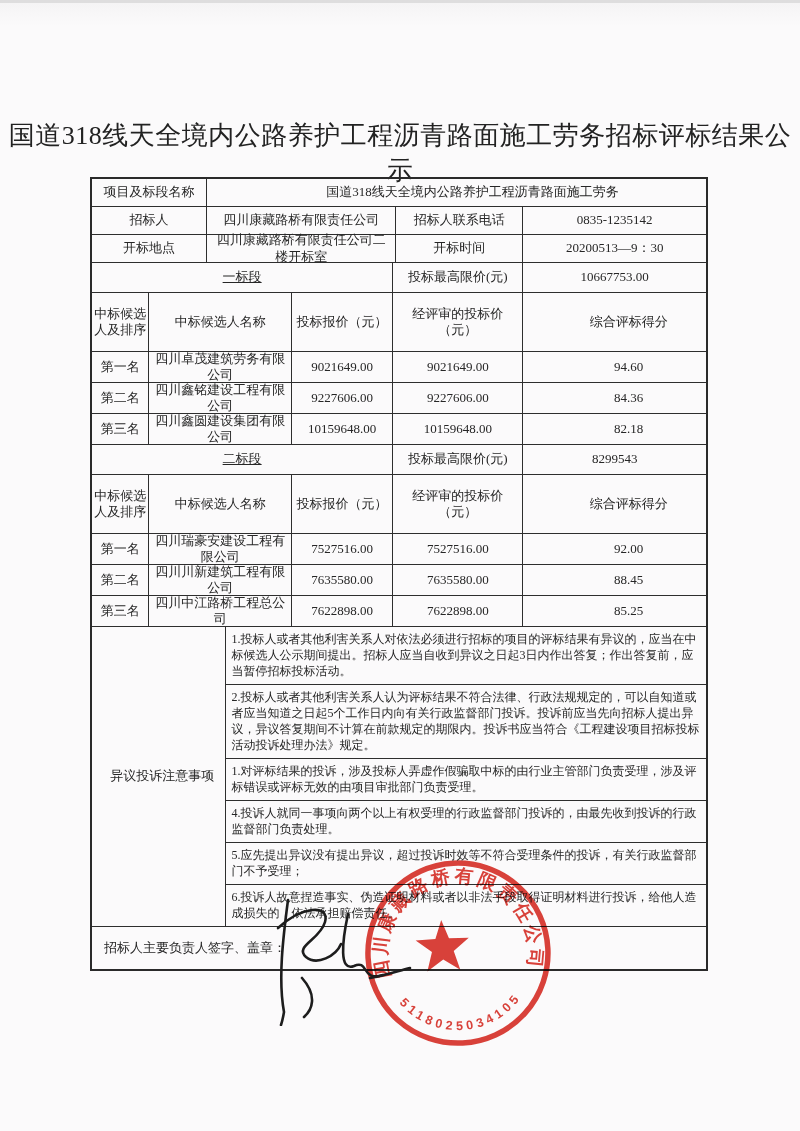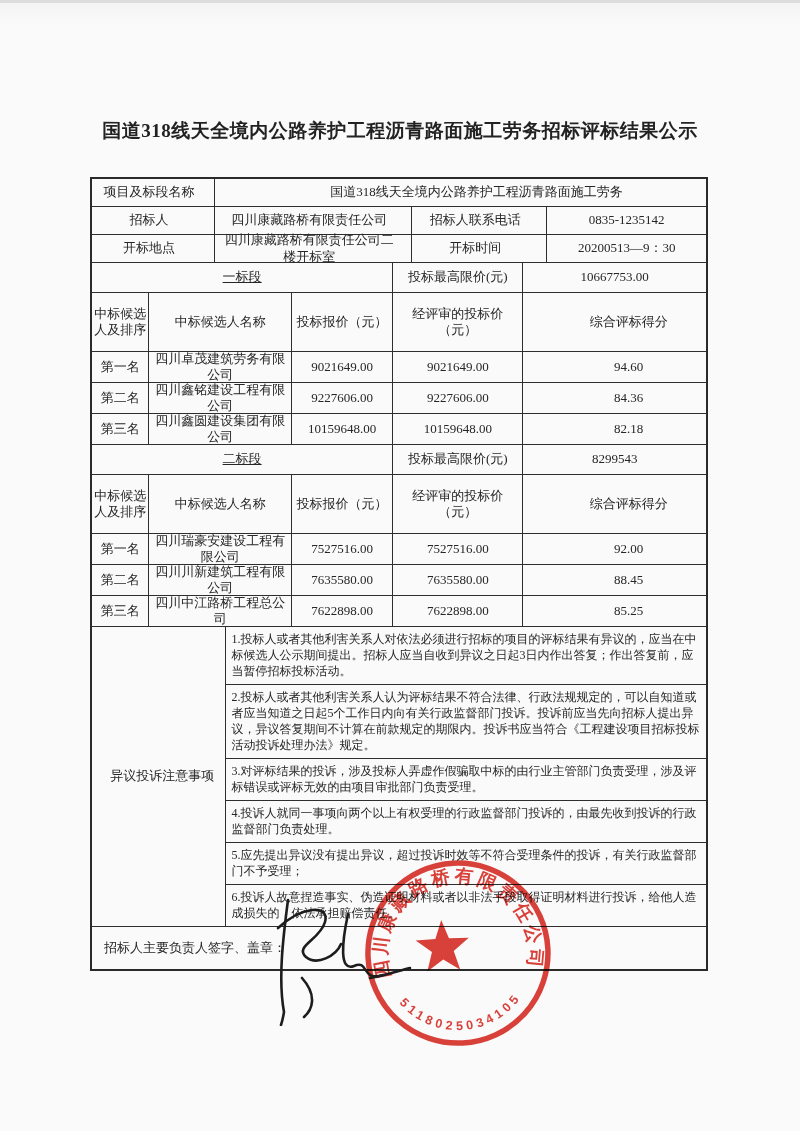--- a/index.html
+++ b/index.html
@@ -6,38 +6,38 @@
   .page {
     position:relative; width:800px; height:1131px; margin:0 auto;
     background:linear-gradient(180deg,#f4f3f4 0px,#fbfafb 26px,#fbfafb 100%);
     font-family:"Liberation Serif","DejaVu Serif",serif;
     color:#262626; overflow:hidden;
   }
   .scan-edge { position:absolute; top:0; left:0; width:100%; height:3px; background:#cfcfcf; opacity:.6; }
 
   .title {
     position:absolute; top:118px; left:0; width:100%;
-    text-align:center; font-size:19px; font-weight:bold; letter-spacing:.5px; color:#222;
+    text-align:center; font-size:26px; font-weight:normal; letter-spacing:.5px; color:#222;
   }
 
   .doc-table {
     position:absolute; left:90px; top:177px; width:618px;
     border:2px solid #2a2a2a; display:flex; flex-direction:column; box-sizing:border-box;
   }
   .row { display:flex; border-top:1.4px solid #2e2e2e; align-items:stretch; }
   .row:first-child { border-top:none; }
   .cell {
     border-left:1.4px solid #2e2e2e; box-sizing:border-box;
     display:flex; align-items:center; justify-content:center;
     text-align:center; font-size:13px; padding:2px 4px; line-height:1.25;
   }
   .cell:first-child { border-left:none; }
 
   
-  .r-info   { height:27px;gap:8px; }
+  .r-info   { height:27px; }
   .i-label  { width:18.6%; }
   .i-value  { width:30.8%; }
   .i-label2 { width:20.7%; }
   .i-value2 { flex:1; }
   .i-span   { flex:1;padding-left:36px; }
 
   
   .r-sec    { height:29px; }
   .s-name   { width:48.9%;text-decoration:underline; }
   .s-maxlbl { width:21.2%; }
@@ -166,21 +166,21 @@
       <div class="cell c-bid">7622898.00</div>
       <div class="cell c-eval">7622898.00</div>
       <div class="cell c-score">85.25</div>
     </div>
 
     <div class="row">
       <div class="cell n-label">异议投诉注意事项</div>
       <div class="cell n-content">
         <div class="note-item">1.投标人或者其他利害关系人对依法必须进行招标的项目的评标结果有异议的，应当在中标候选人公示期间提出。招标人应当自收到异议之日起3日内作出答复；作出答复前，应当暂停招标投标活动。</div>
         <div class="note-item">2.投标人或者其他利害关系人认为评标结果不符合法律、行政法规规定的，可以自知道或者应当知道之日起5个工作日内向有关行政监督部门投诉。投诉前应当先向招标人提出异议，异议答复期间不计算在前款规定的期限内。投诉书应当符合《工程建设项目招标投标活动投诉处理办法》规定。</div>
-        <div class="note-item">3.对评标结果的投诉，涉及投标人弄虚作假骗取中标的由行业主管部门负责受理，涉及评标错误或评标无效的由项目审批部门负责受理。</div>
+        <div class="note-item">1.对评标结果的投诉，涉及投标人弄虚作假骗取中标的由行业主管部门负责受理，涉及评标错误或评标无效的由项目审批部门负责受理。</div>
         <div class="note-item">4.投诉人就同一事项向两个以上有权受理的行政监督部门投诉的，由最先收到投诉的行政监督部门负责处理。</div>
         <div class="note-item">5.应先提出异议没有提出异议，超过投诉时效等不符合受理条件的投诉，有关行政监督部门不予受理；</div>
         <div class="note-item">6.投诉人故意捏造事实、伪造证明材料或者以非法手段取得证明材料进行投诉，给他人造成损失的，依法承担赔偿责任。</div>
       </div>
     </div>
 
     <div class="row r-sign">
       <div class="cell g-cell">招标人主要负责人签字、盖章：</div>
     </div>
   </div>

